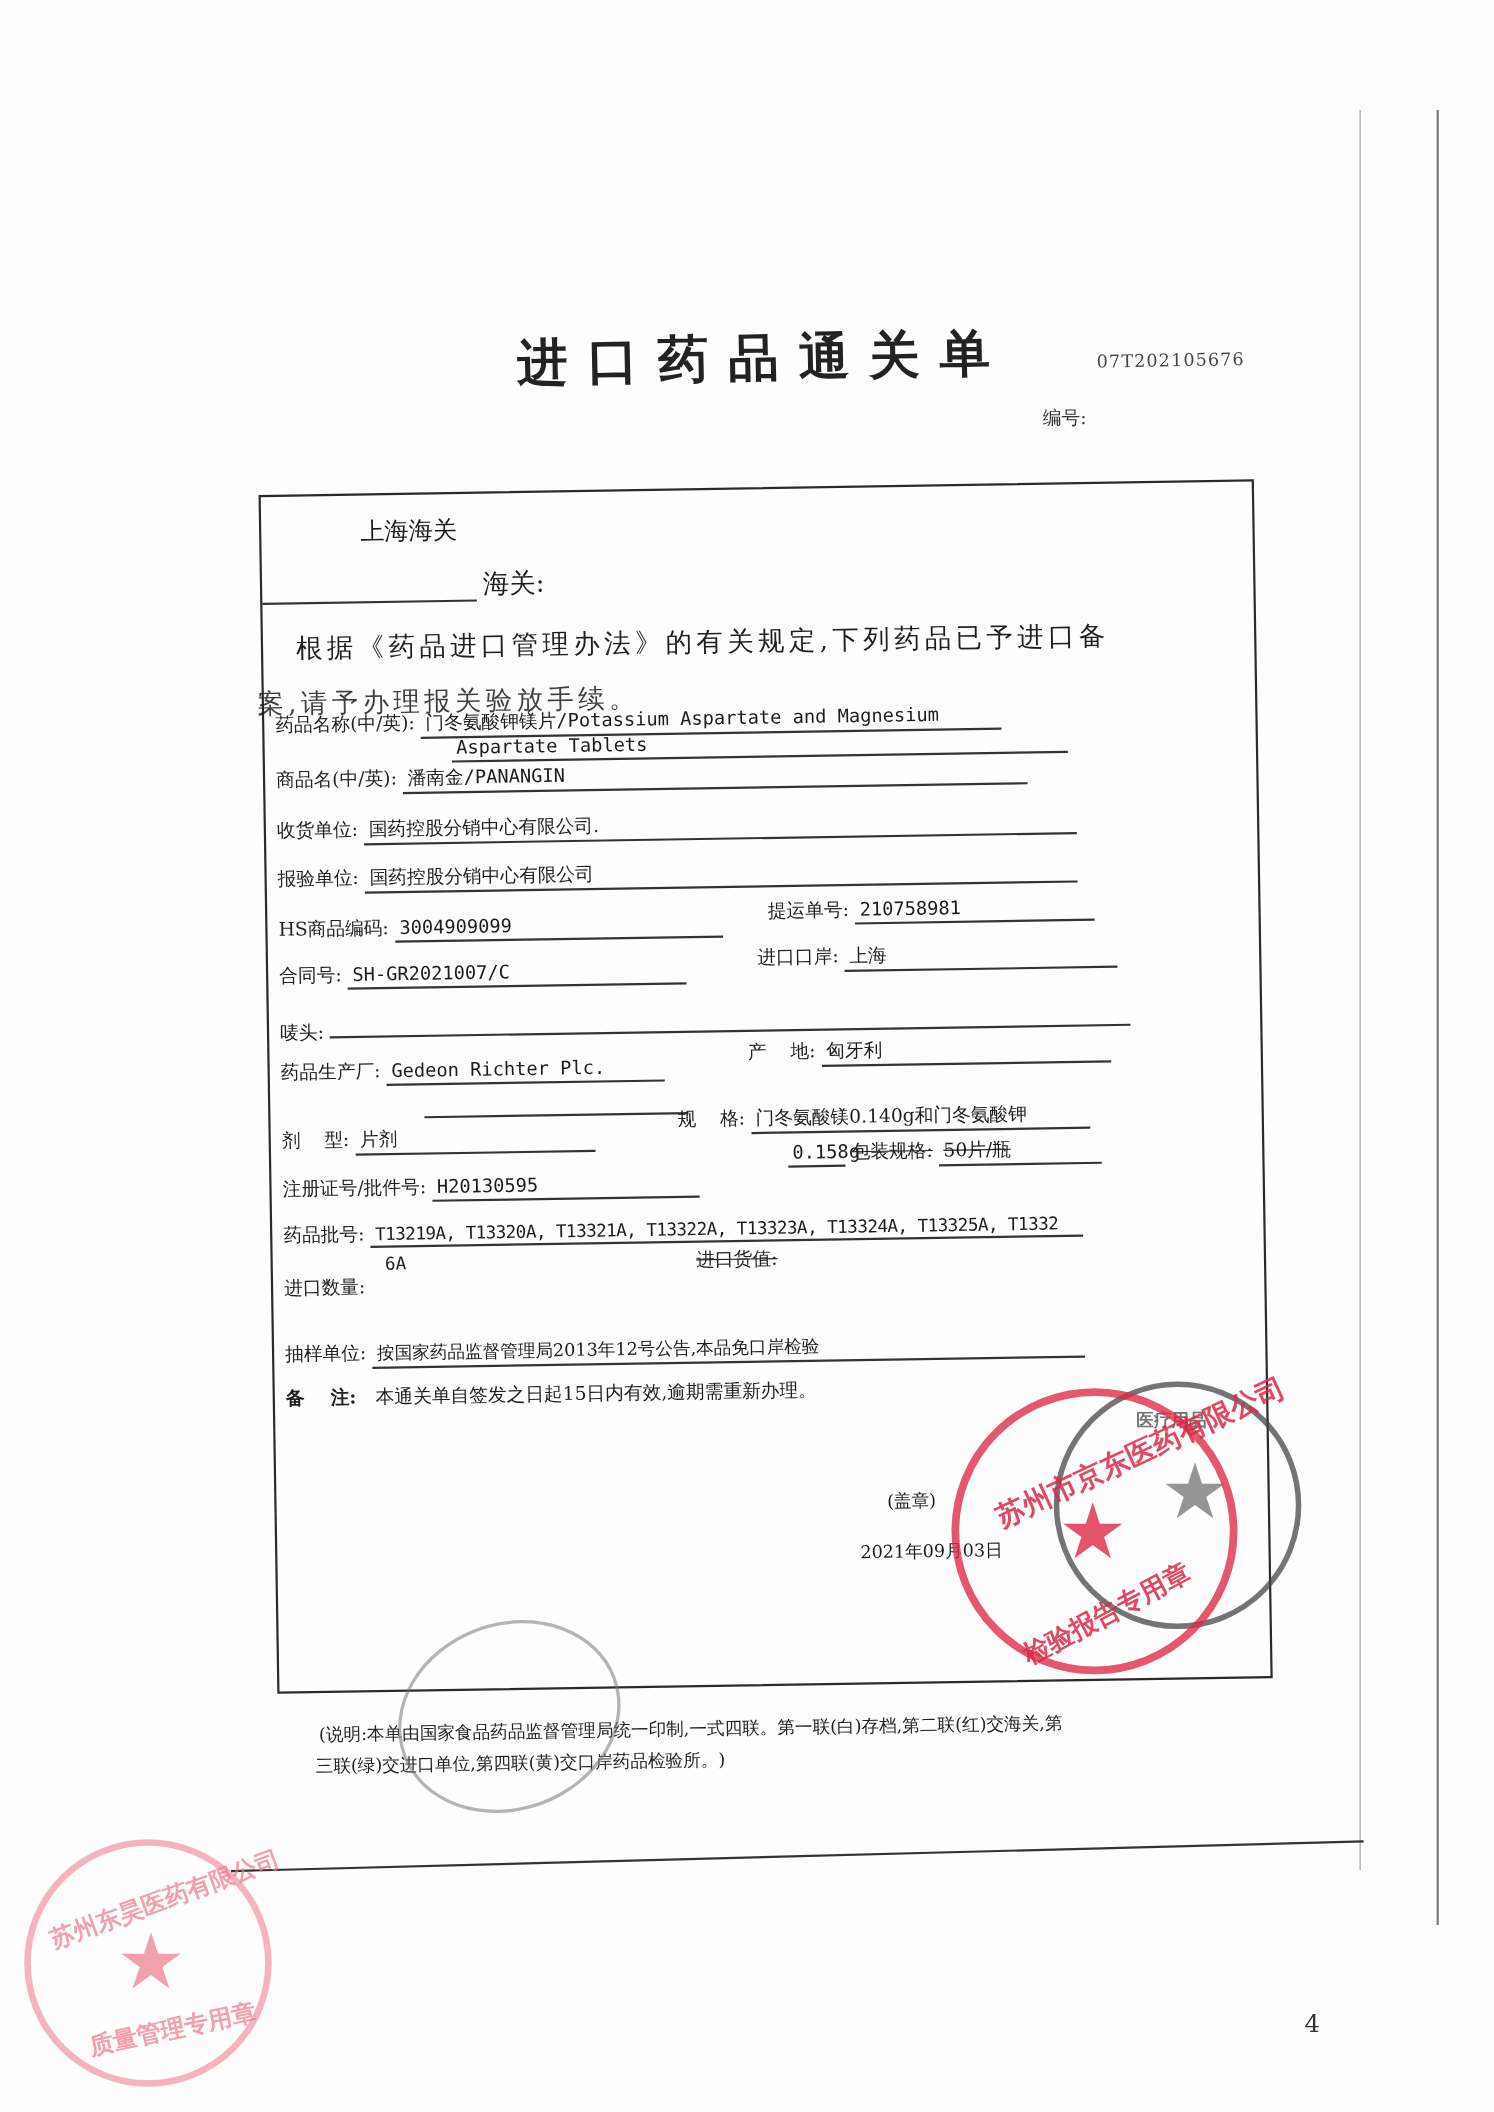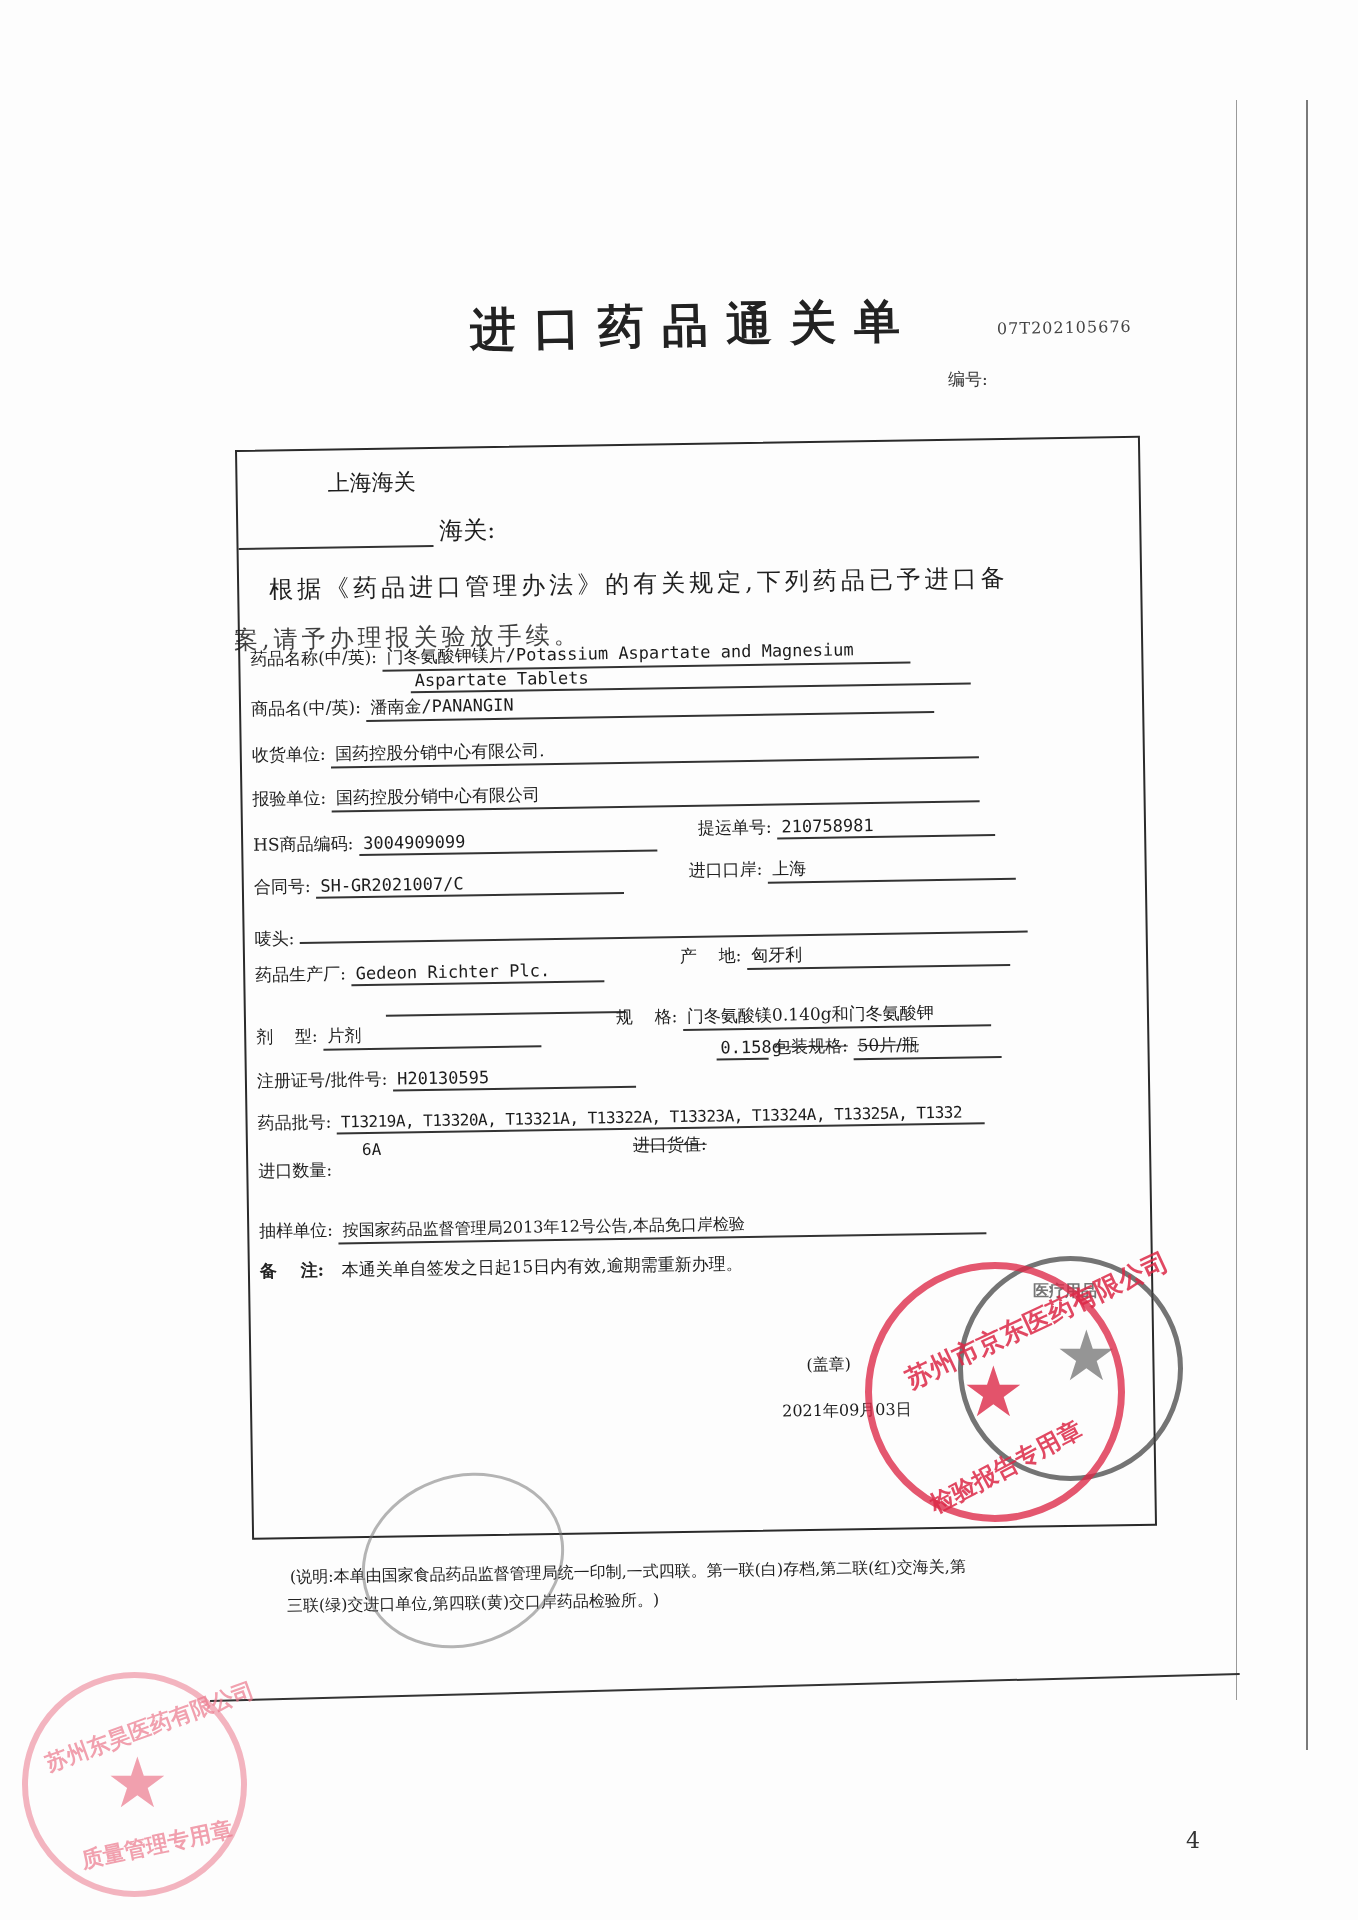--- a/index.html
+++ b/index.html
@@ -145,21 +145,21 @@
 
   <div class="row" style="left:10px; top:618px;">
     <span class="lbl">注册证号/批件号:</span>
     <span class="val" style="width:235px;">H20130595</span>
   </div>
 
   <div class="row" style="left:10px; top:660px;">
     <span class="lbl">药品批号:</span>
     <span class="val" style="width:640px; font-size:16px; letter-spacing:-0.5px;">T13219A, T13320A, T13321A, T13322A, T13323A, T13324A, T13325A, T1332</span>
   </div>
-  <div class="row" style="left:114px; top:688px;">
+  <div class="row" style="left:102px; top:688px;">
     <span style="font-family:'DejaVu Sans Mono',monospace; font-size:16px;">6A</span>
   </div>
 
   <div class="row" style="left:10px; top:708px;">
     <span class="lbl">进口数量:</span>
     <span></span>
   </div>
   <div class="row" style="left:385px; top:688px;">
     <span class="lbl strike">进口货值:</span>
     <span></span>

